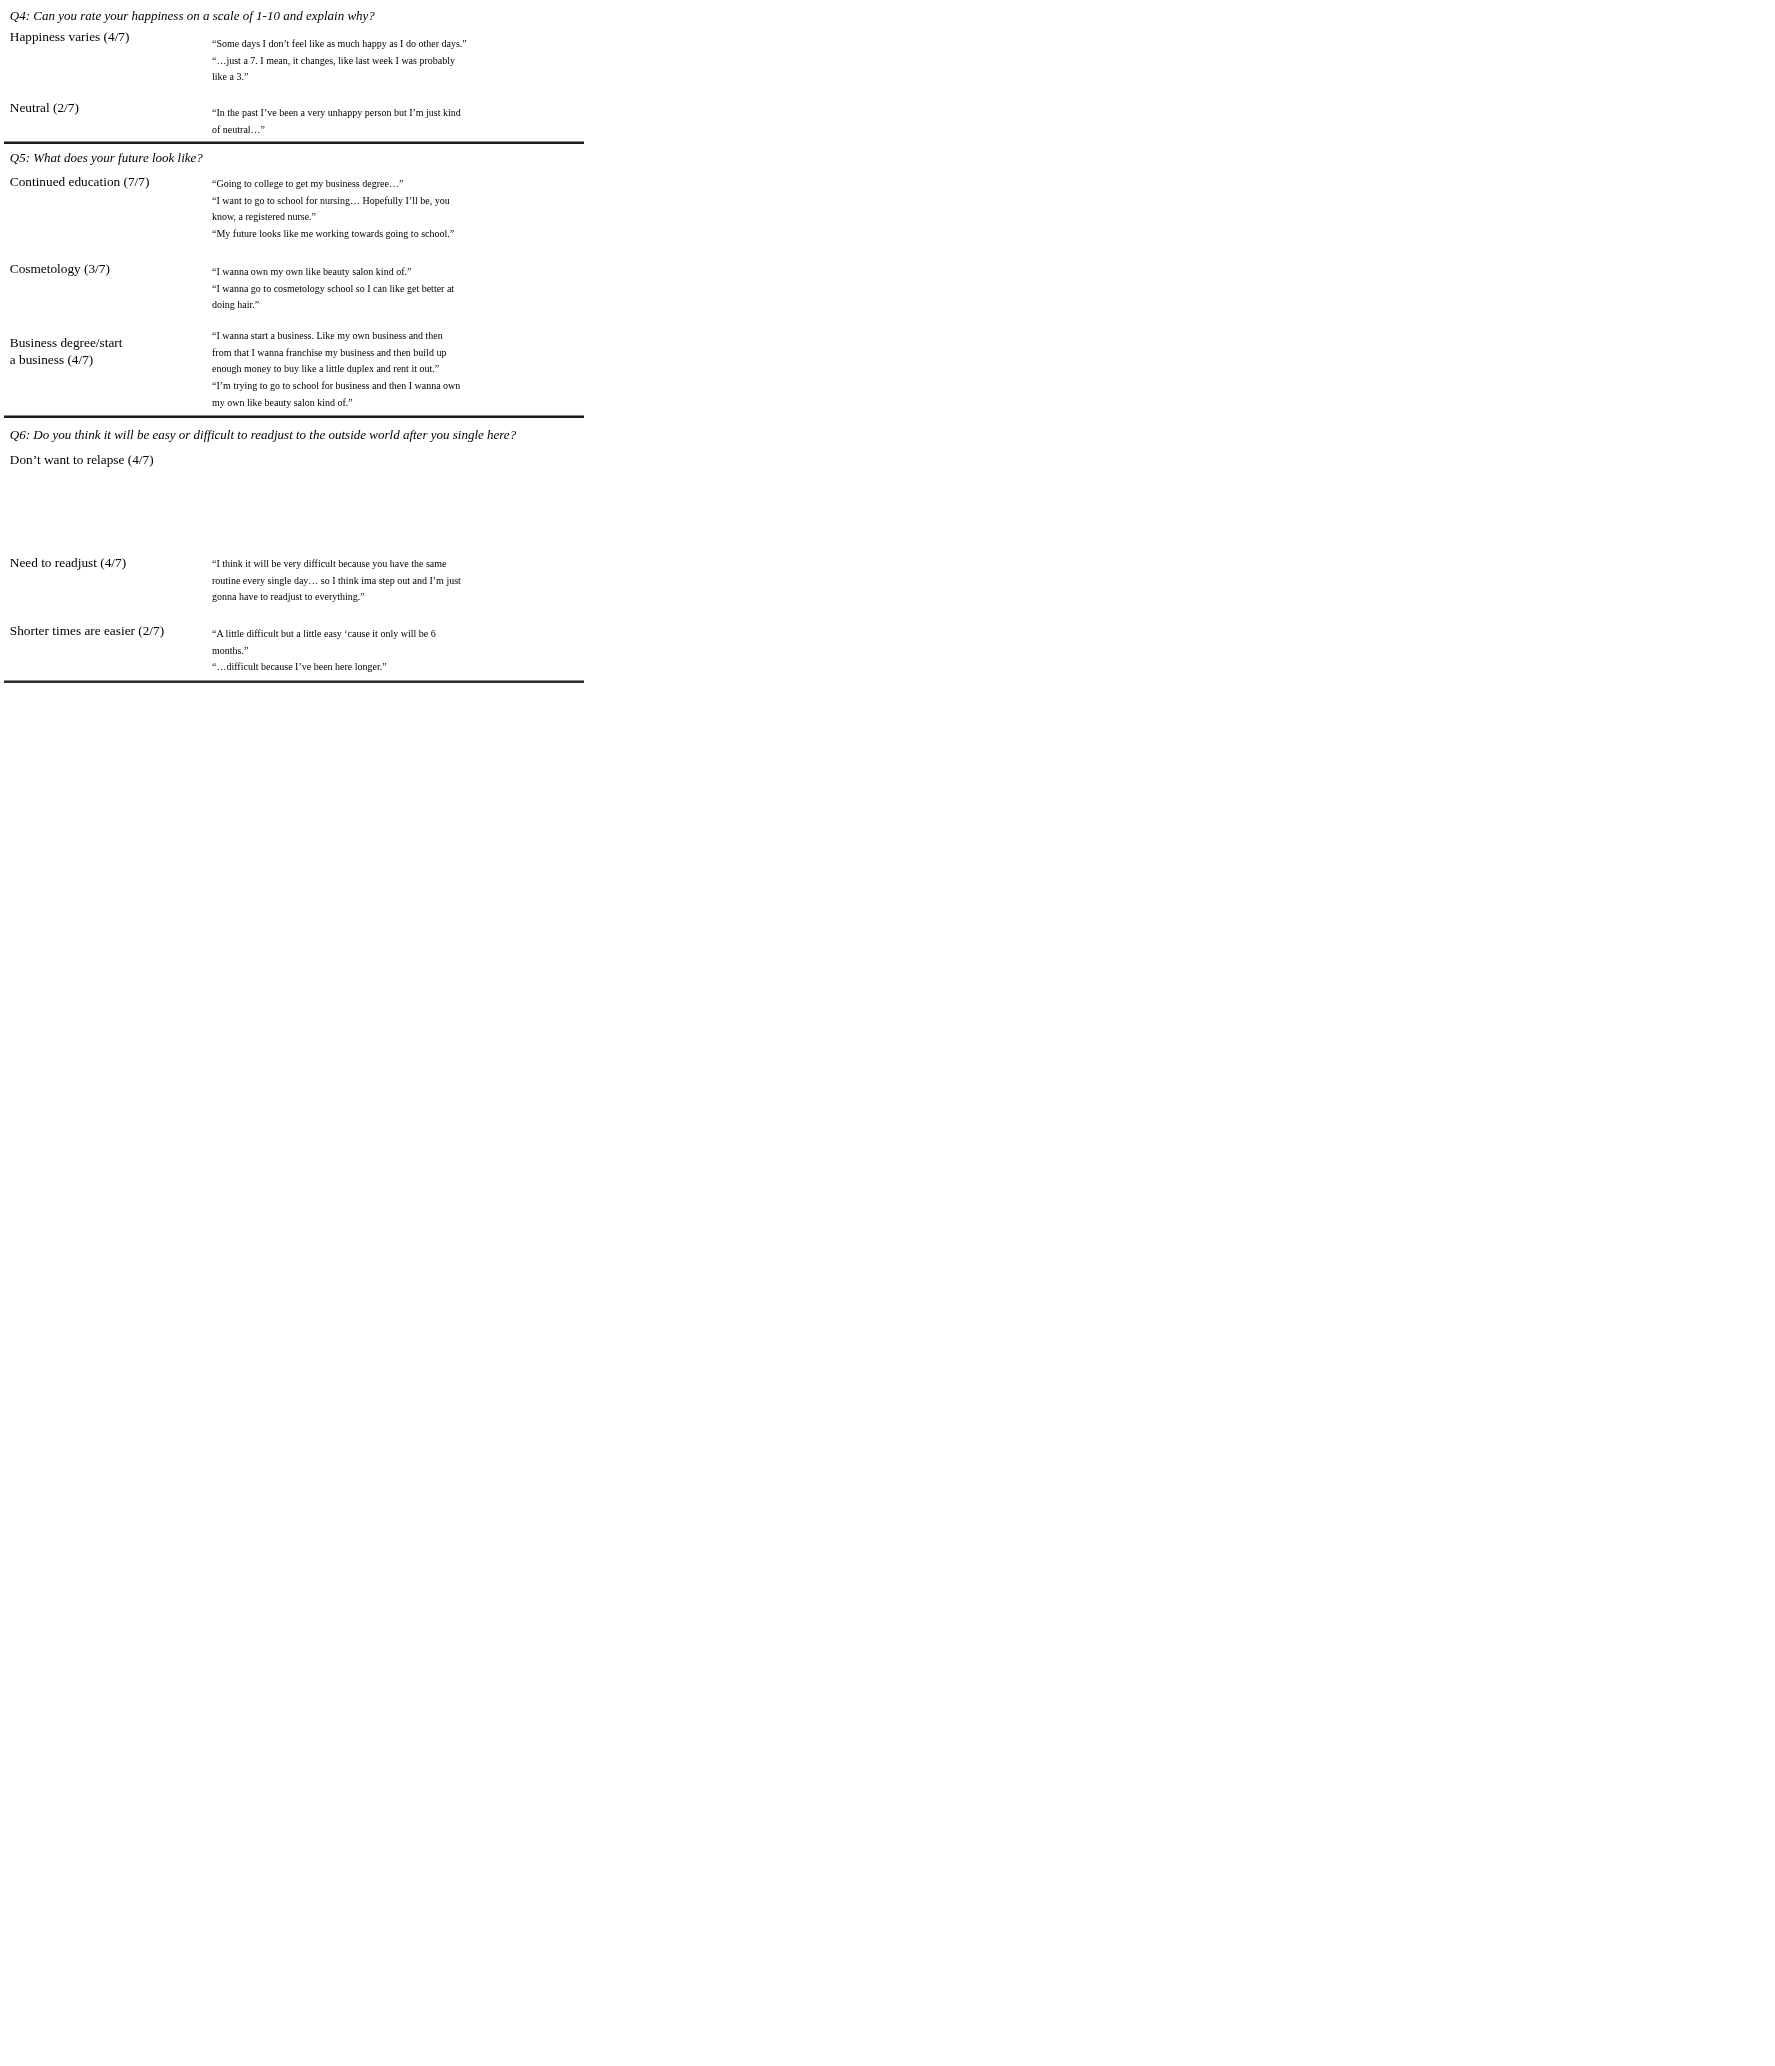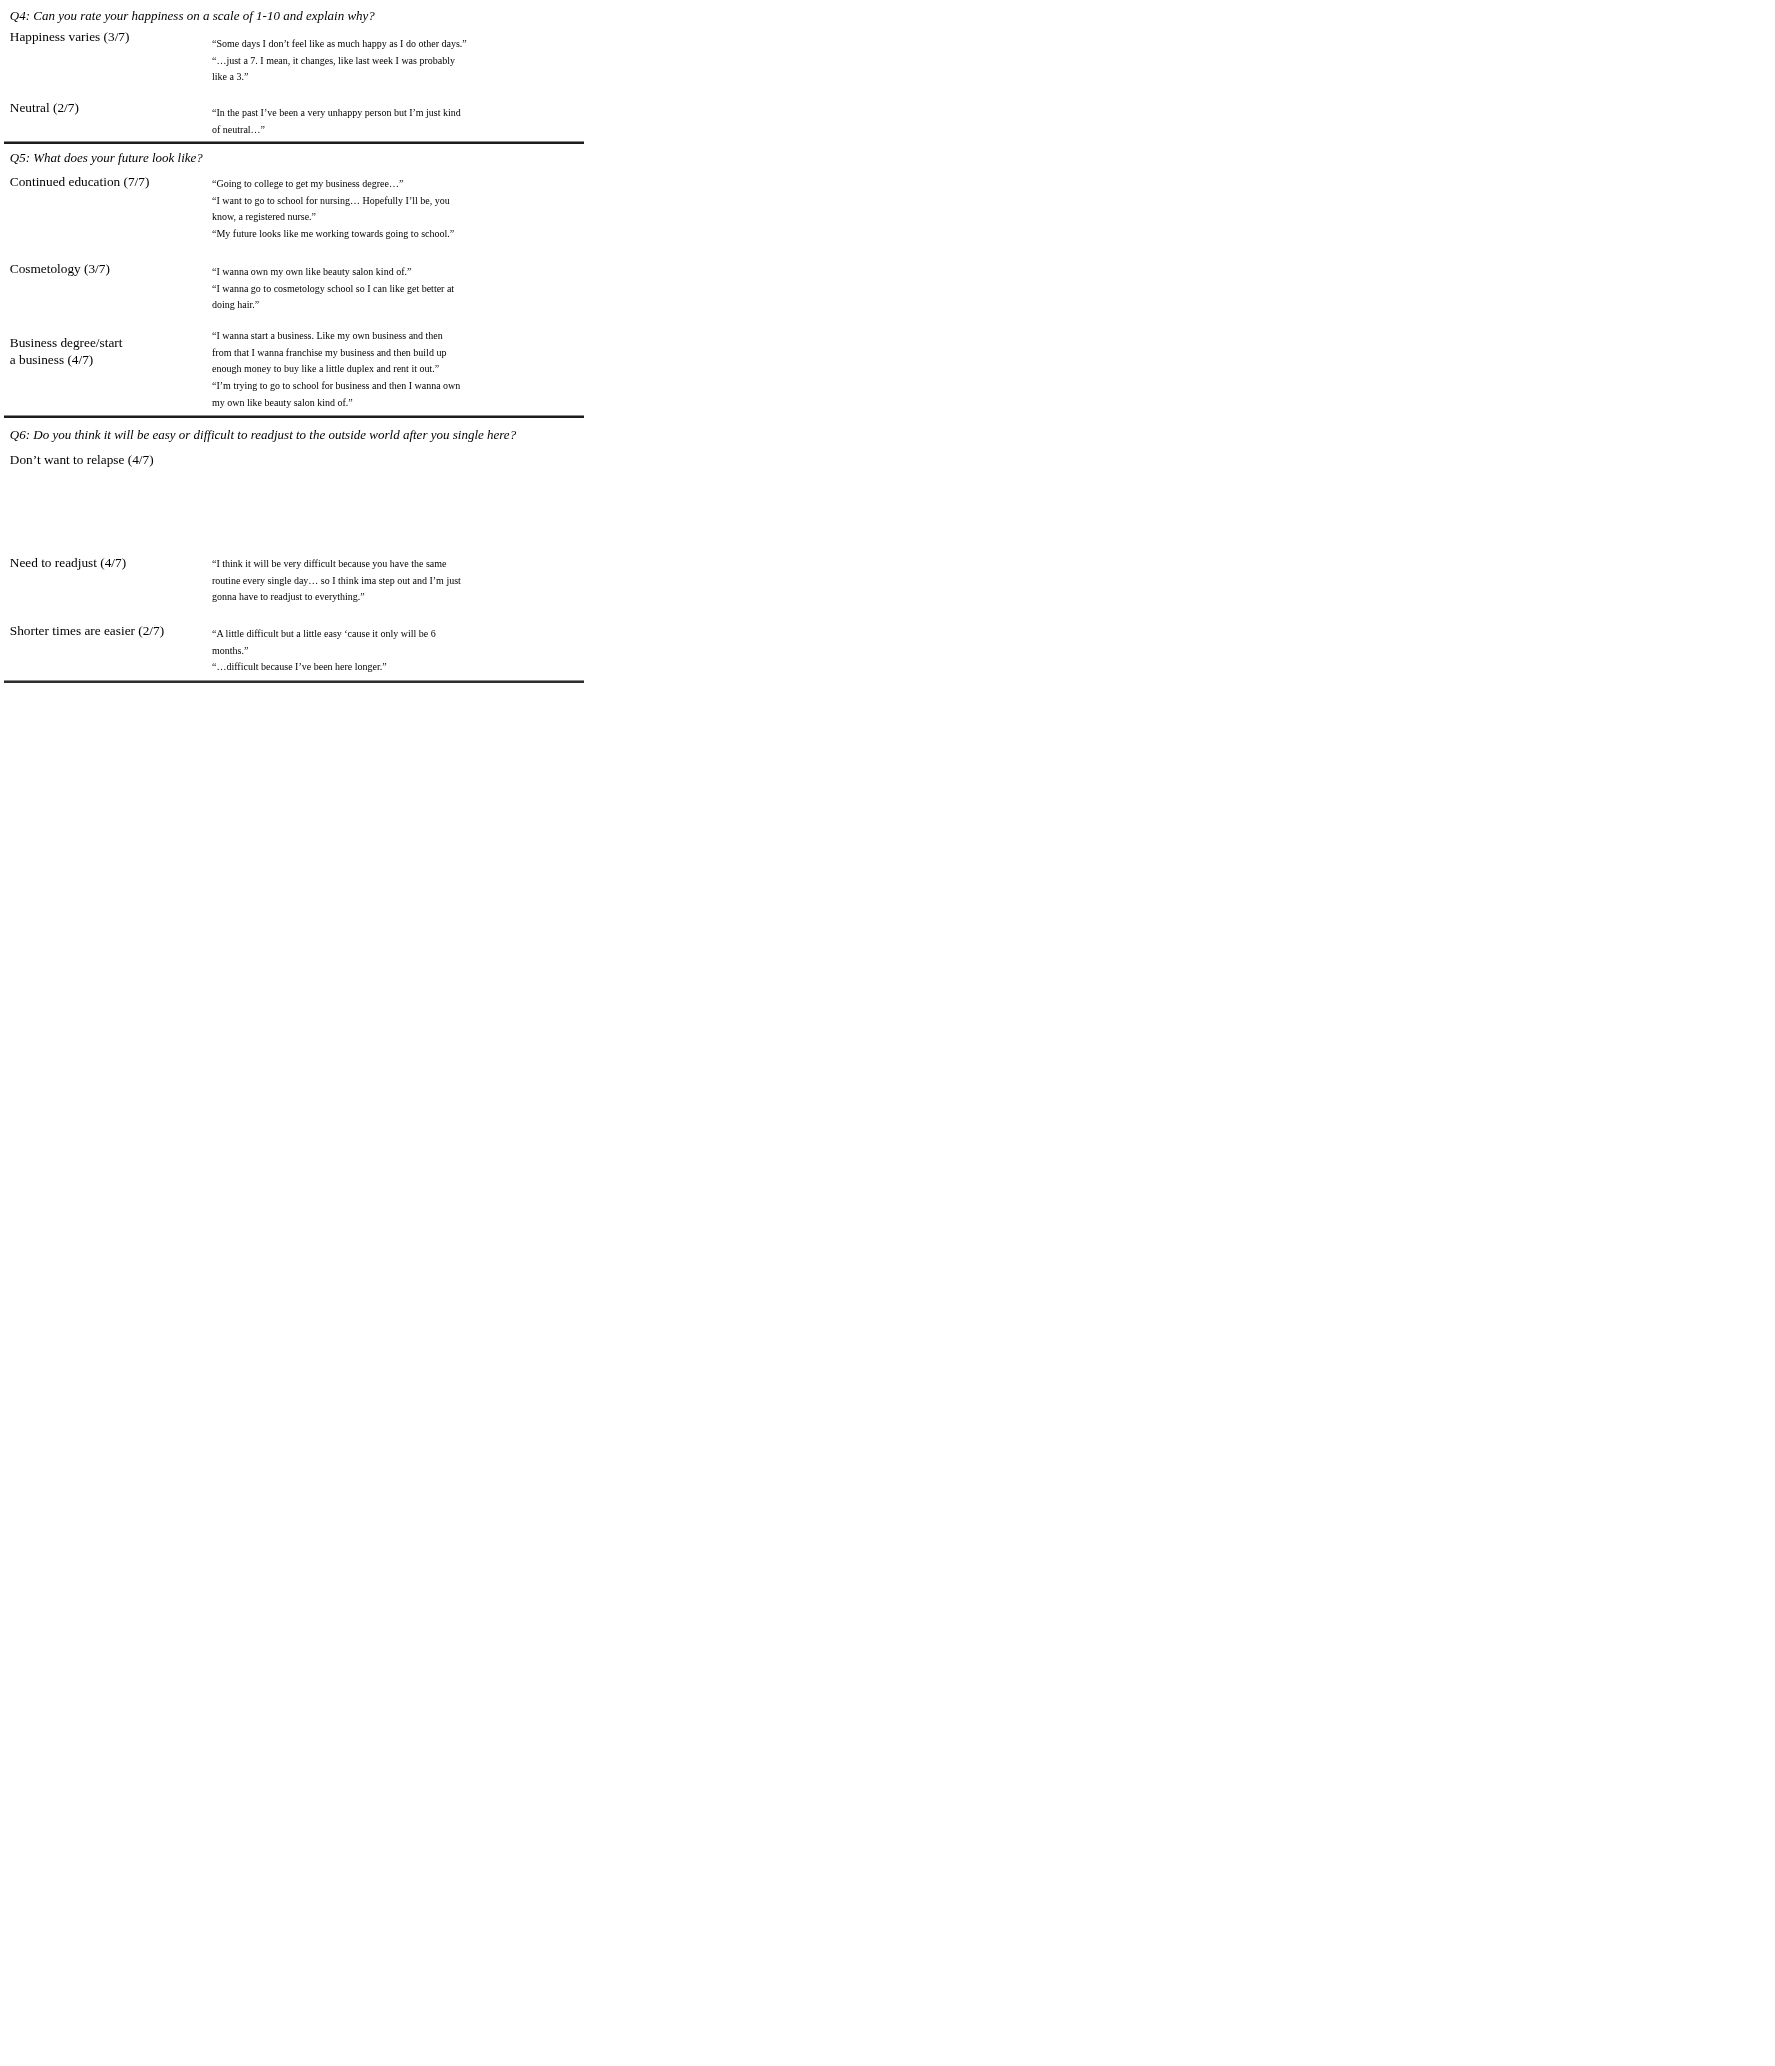--- a/index.html
+++ b/index.html
@@ -69,21 +69,21 @@
   #rowH-label { top: 623px; } #rowH-quotes { top: 626px; }
   #divider-bottom { top: 680px; }
 </style>
 </head>
 <body>
 
 <div class="page">
 
   <div class="section-title" id="title-q4">Q4: Can you rate your happiness on a scale of 1-10 and explain why?</div>
 
-  <div class="theme-label" id="rowA-label">Happiness varies (3/7)</div>
+  <div class="theme-label" id="rowA-label">Happiness varies (4/7)</div>
   <div class="quote-block" id="rowA-quotes">
     <div class="quote">“Some days I don’t feel like as much happy as I do other days.”</div>
     <div class="quote">“…just a 7. I mean, it changes, like last week I was probably
 like a 3.”</div>
   </div>
 
   <div class="theme-label" id="rowB-label">Neutral (2/7)</div>
   <div class="quote-block" id="rowB-quotes">
     <div class="quote">“In the past I’ve been a very unhappy person but I’m just kind
 of neutral…”</div>

